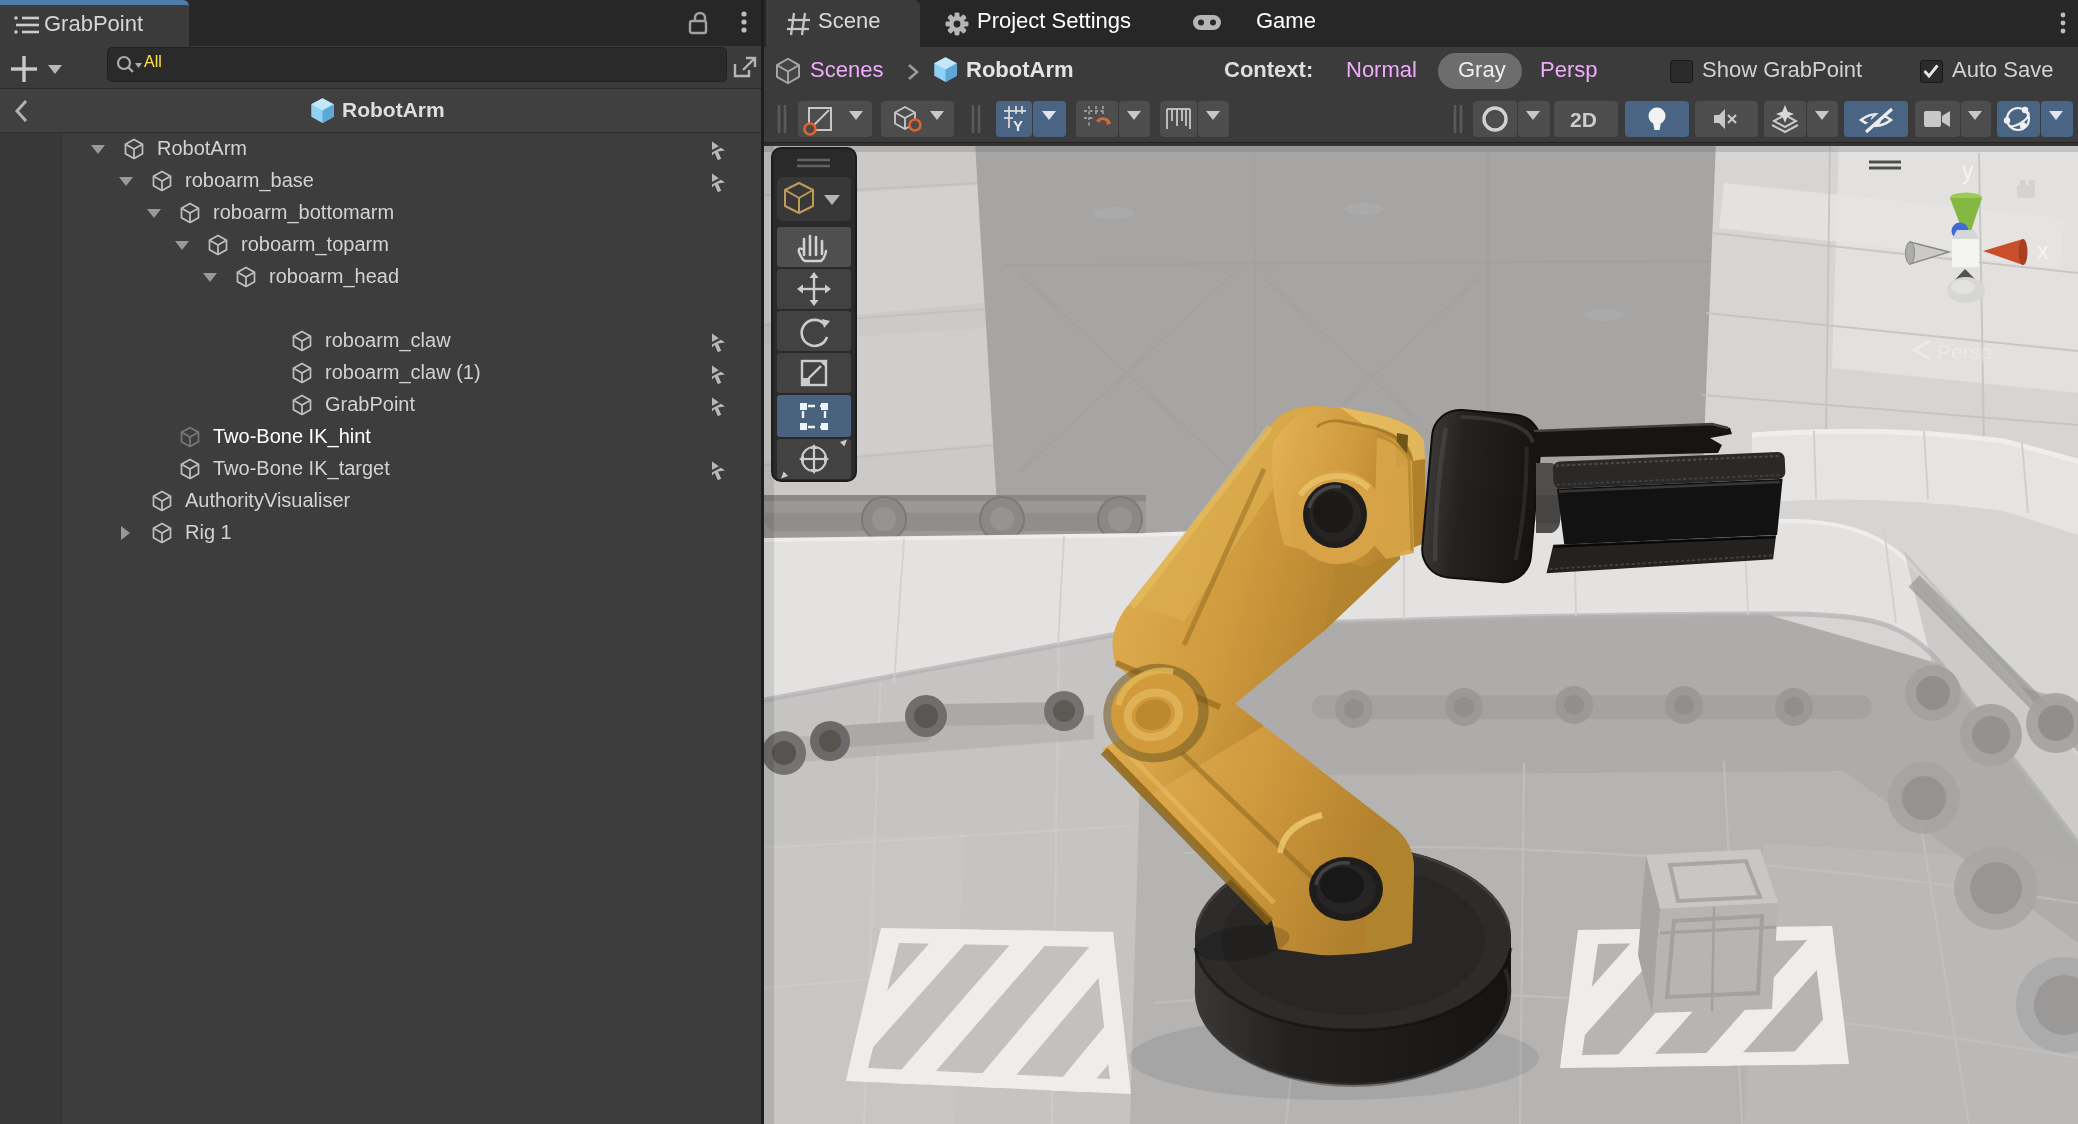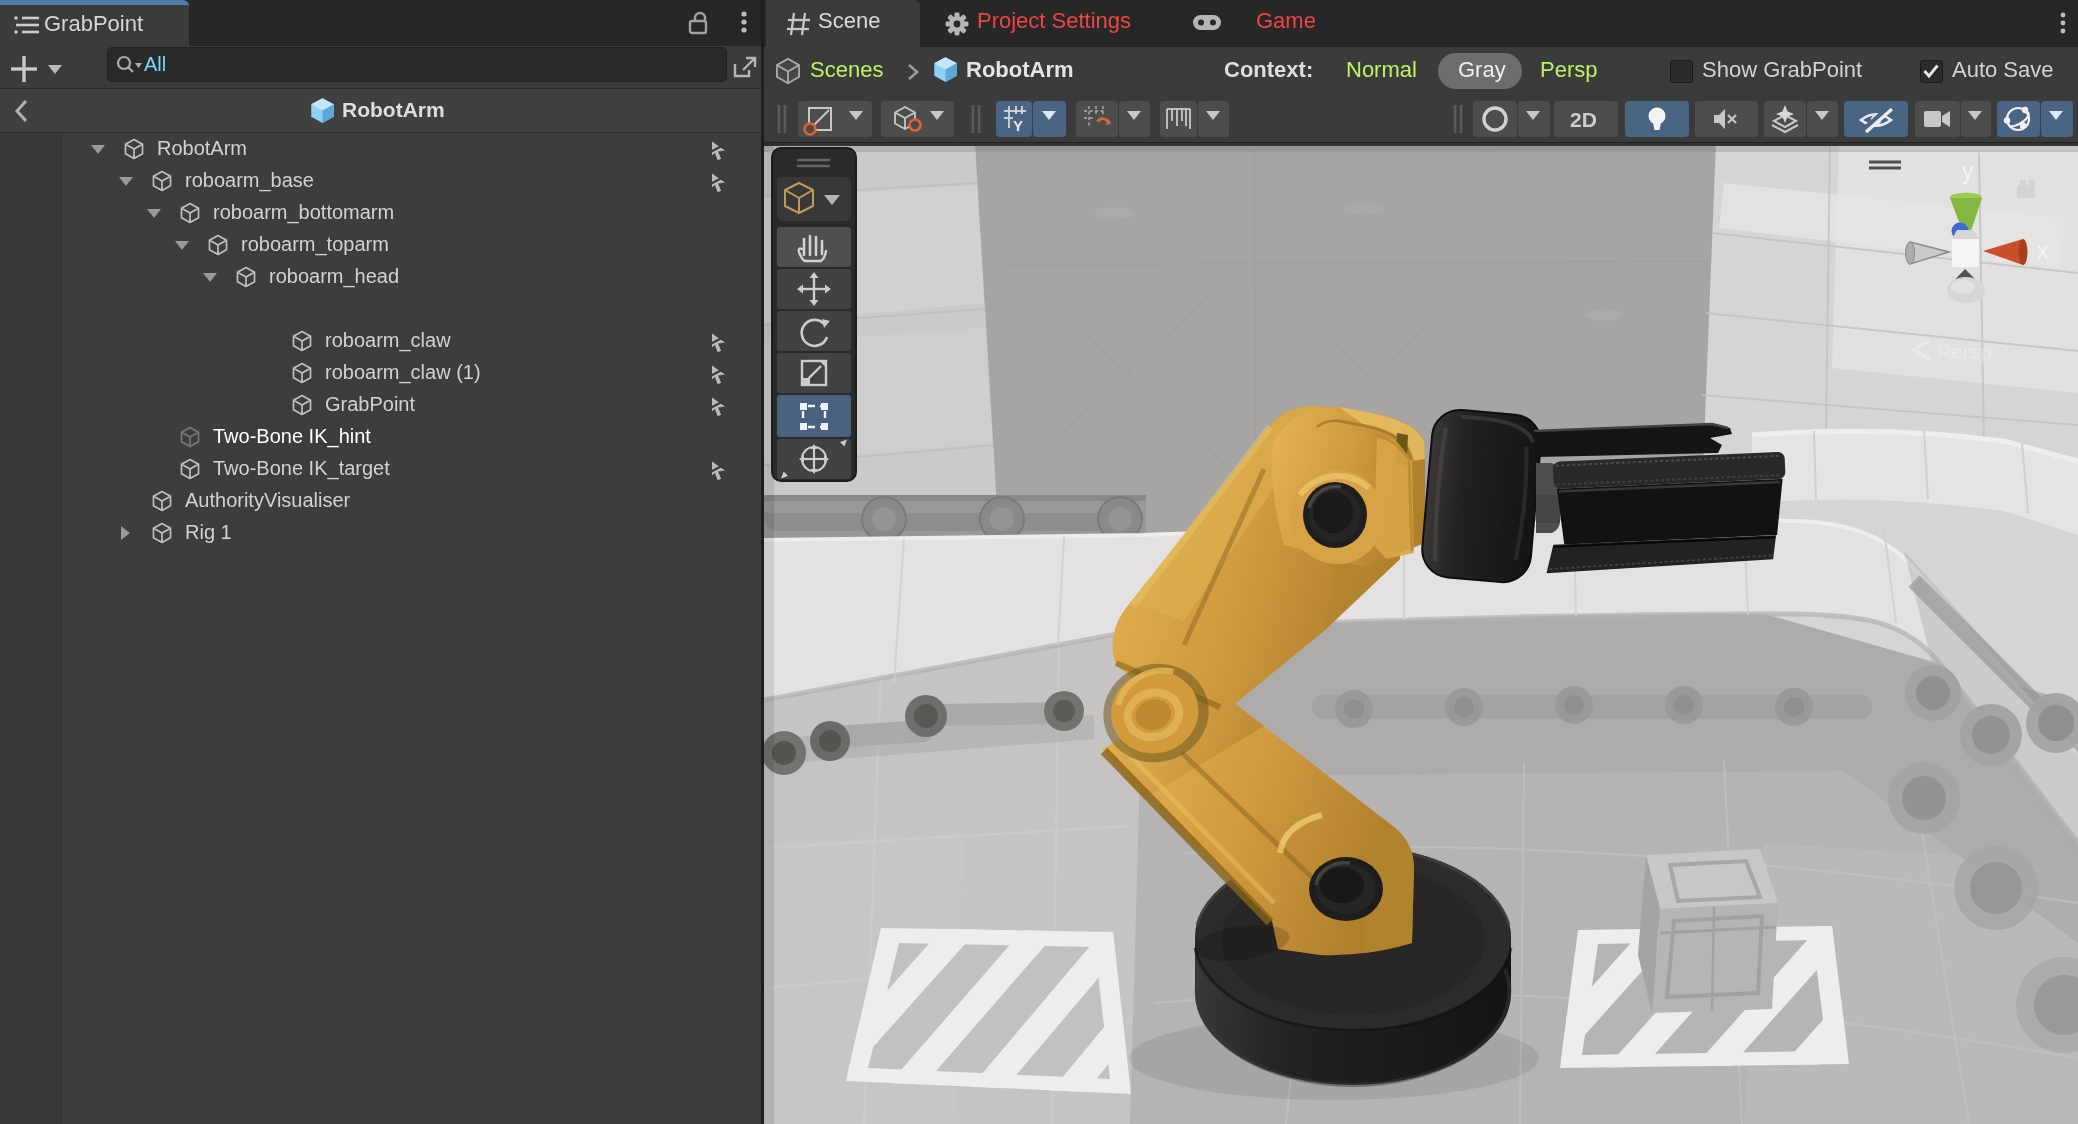--- a/index.html
+++ b/index.html
@@ -9,42 +9,42 @@
   .abs { position:absolute; }
   
   #left { position:absolute; left:0; top:0; width:764px; height:1124px; background:#3d3d3d; }
   #ltabbar { position:absolute; left:0; top:0; width:764px; height:46px; background:#272727; }
   #ltab { position:absolute; left:0; top:0; width:189px; height:46px; background:#3b3b3b;
     border-top:5px solid #4f7cab; border-top-right-radius:6px; }
   #ltab .txt { position:absolute; left:44px; top:6px; font-size:22px; color:#d6d6d6; }
   #ltoolbar { position:absolute; left:0; top:46px; width:764px; height:43px; background:#3b3b3b; border-bottom:1px solid #2a2a2a;}
   #lsearch { position:absolute; left:107px; top:1px; width:620px; height:35px; background:#2a2a2a;
     border:1px solid #212121; border-radius:5px; }
-  #lsearch .ph { position:absolute; left:36px; top:5px; font-size:20px; color:#7dd3fc; }
+  #lsearch .ph { position:absolute; left:36px; top:5px; font-size:16px; color:#fde047; }
   #lheader { position:absolute; left:0; top:89px; width:764px; height:44px; background:#404040; border-bottom:1px solid #2e2e2e; }
   #lheader .title { position:absolute; left:342px; top:9px; font-size:21px; font-weight:bold; color:#dedede; }
   #ltree { position:absolute; left:0; top:133px; width:764px; height:991px; background:#3d3d3d; }
   #lgutter { position:absolute; left:0; top:0; width:62px; height:991px; background:#383838; border-right:1px solid #353535;}
   .trow { position:absolute; left:0; width:764px; height:32px; }
   .trow .lbl { position:absolute; top:4px; font-size:20px; color:#d2d2d2; white-space:nowrap; }
   .trow.dim .lbl { color:#ffffff; }
   .tri { position:absolute; top:12px; width:0; height:0; border-left:7px solid transparent;
     border-right:7px solid transparent; border-top:9px solid #999999; }
   .tri.right { border-top:7px solid transparent; border-bottom:7px solid transparent;
     border-left:9px solid #999999; border-right:none; top:9px; }
   .cubeic { position:absolute; top:4px; width:24px; height:24px; }
   .pickic { position:absolute; left:707px; top:6px; width:22px; height:22px; }
   
   #right { position:absolute; left:764px; top:0; width:1314px; height:1124px; background:#383838; }
   #rtabbar { position:absolute; left:0; top:0; width:1314px; height:47px; background:#272727; }
   #rtab { position:absolute; left:2px; top:0; width:154px; height:47px; background:#3b3b3b;
     border-top-right-radius:6px; }
-  .rtabtxt { position:absolute; top:8px; font-size:22px; color:#ef4444; white-space:nowrap; }
+  .rtabtxt { position:absolute; top:8px; font-size:22px; color:#ffffff; white-space:nowrap; }
   #rcrumb { position:absolute; left:0; top:47px; width:1314px; height:48px; background:#3b3b3b; }
-  .crumbtxt { position:absolute; top:10px; font-size:22px; color:#bef264; white-space:nowrap; }
+  .crumbtxt { position:absolute; top:10px; font-size:22px; color:#f0abfc; white-space:nowrap; }
   #rtoolbar { position:absolute; left:0; top:95px; width:1314px; height:48px; background:#3b3b3b; border-bottom:1px solid #222222; }
   #scene { position:absolute; left:0; top:143px; width:1050px; height:981px; }
 </style>
 </head>
 <body>
 <div id="root">
 
   <div id="left">
     <div id="ltabbar">
       <div id="ltab">

